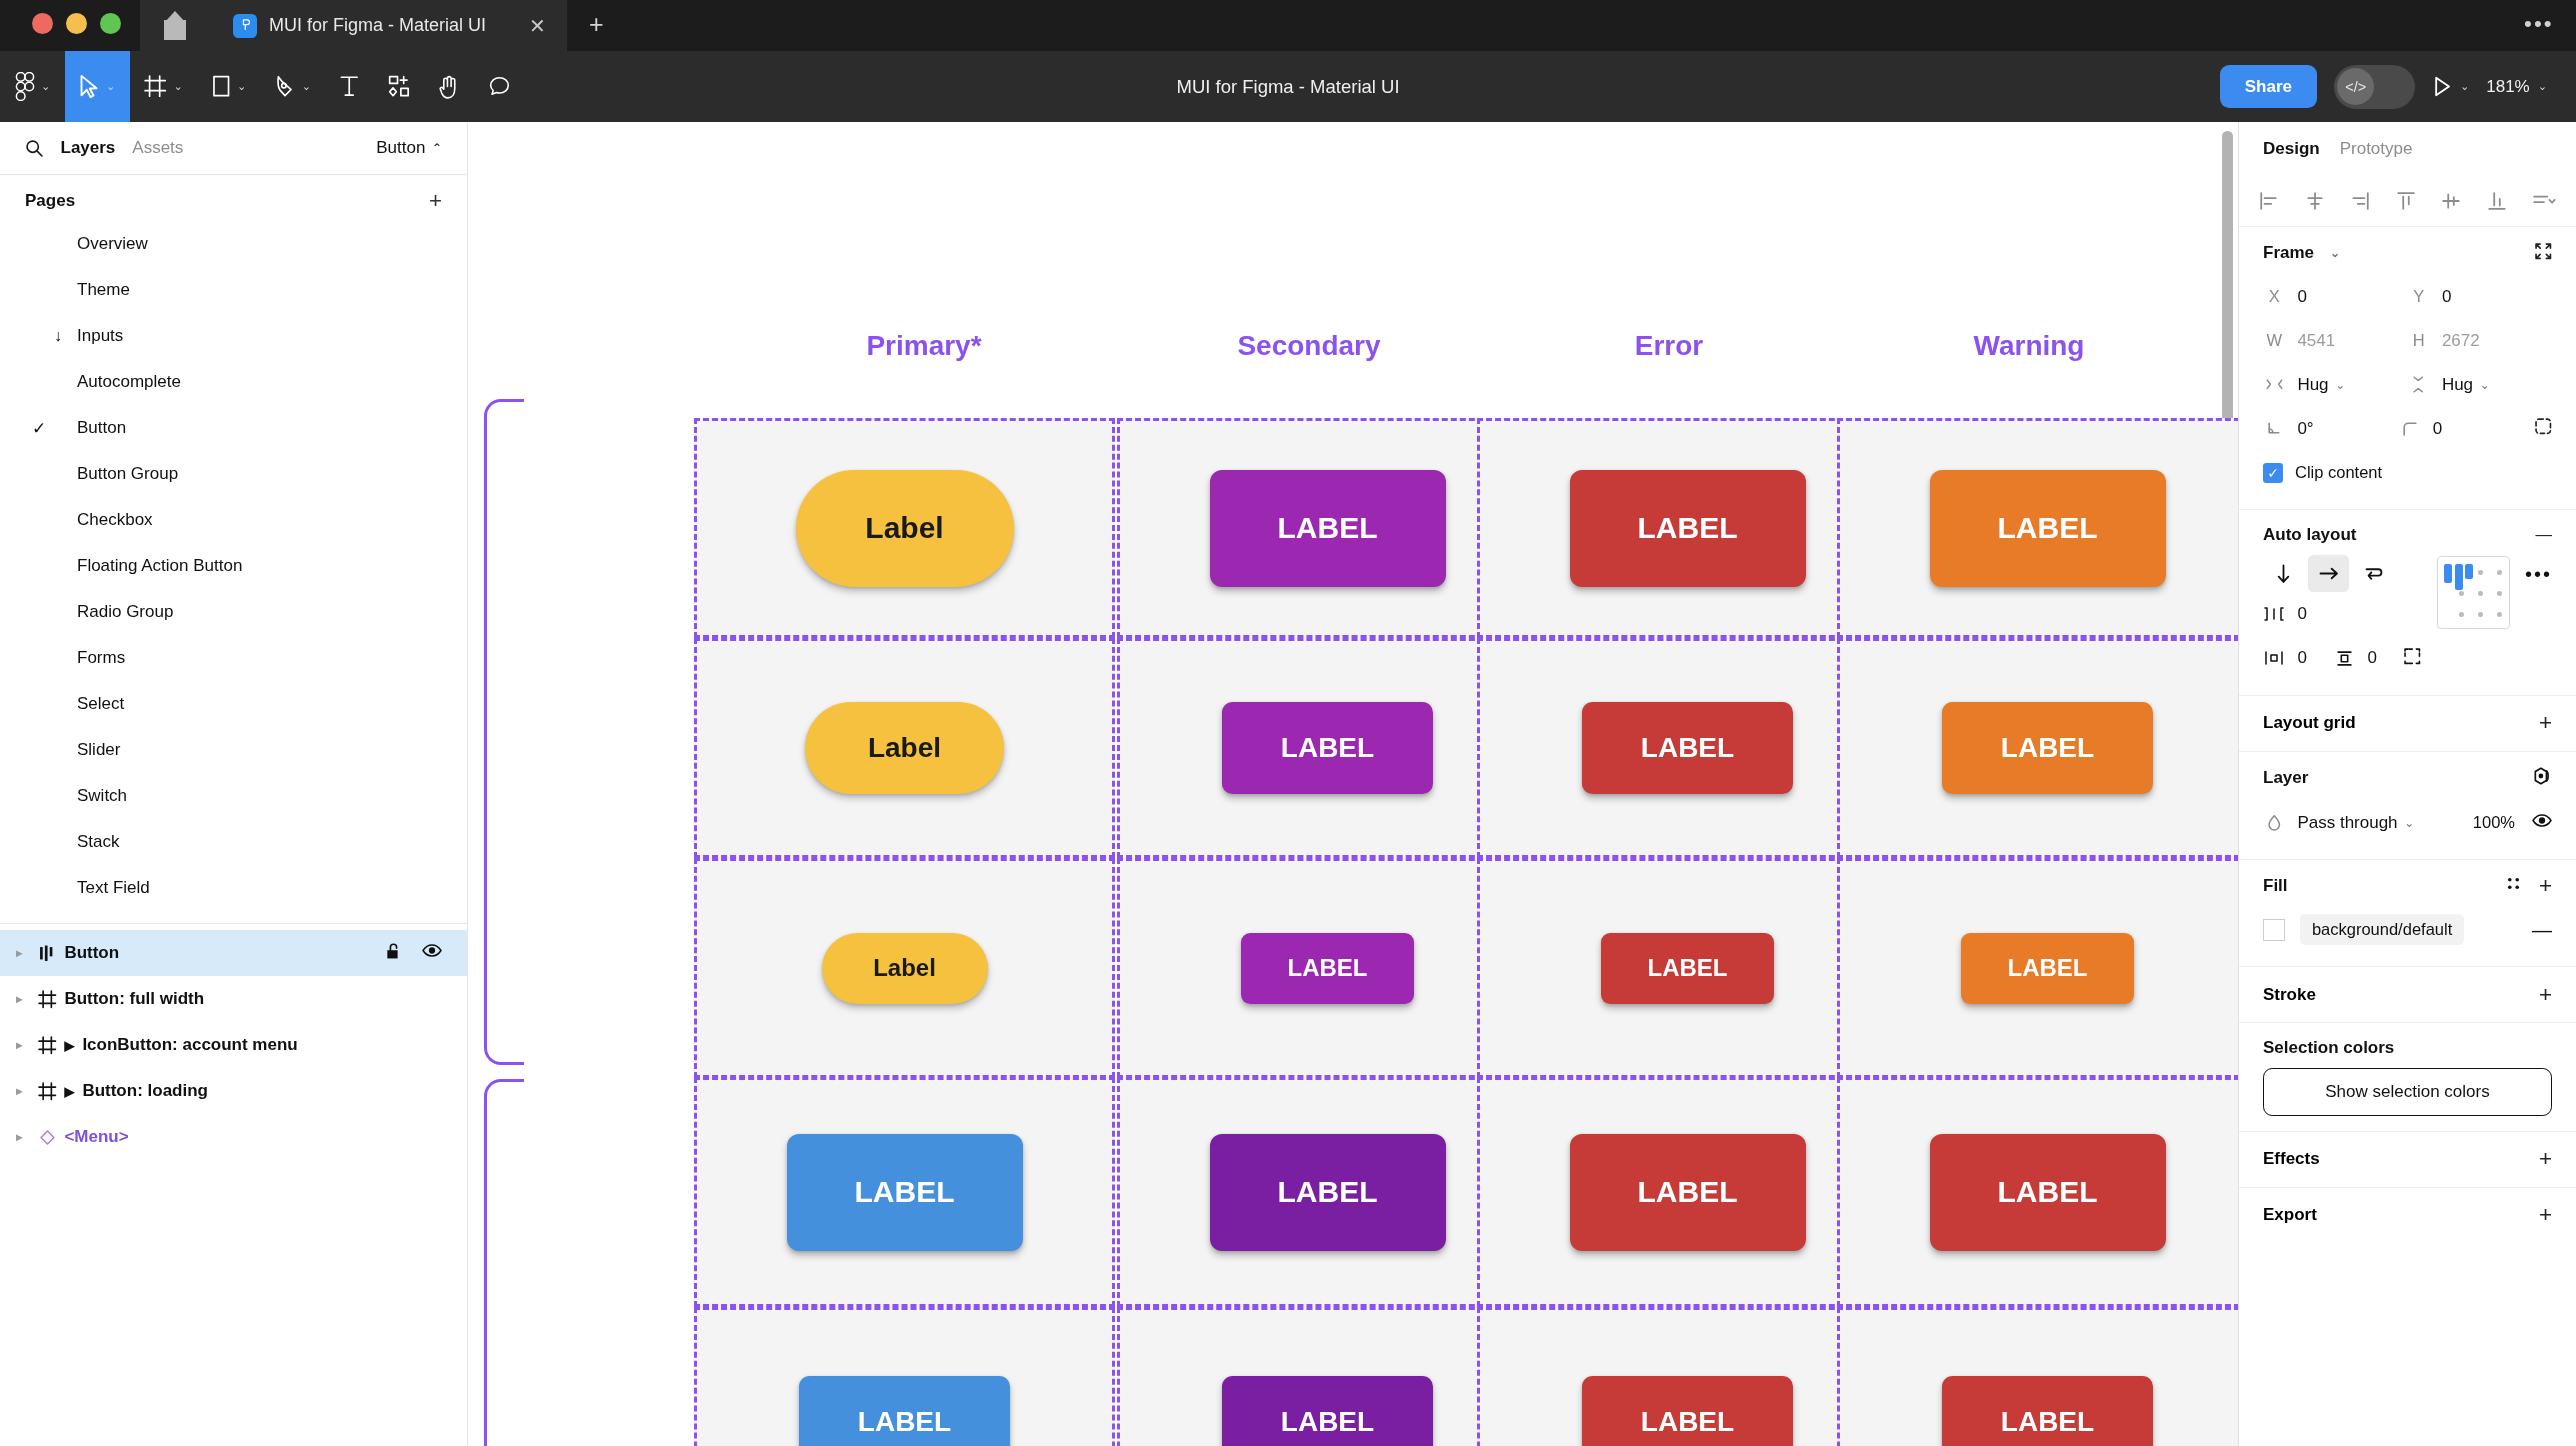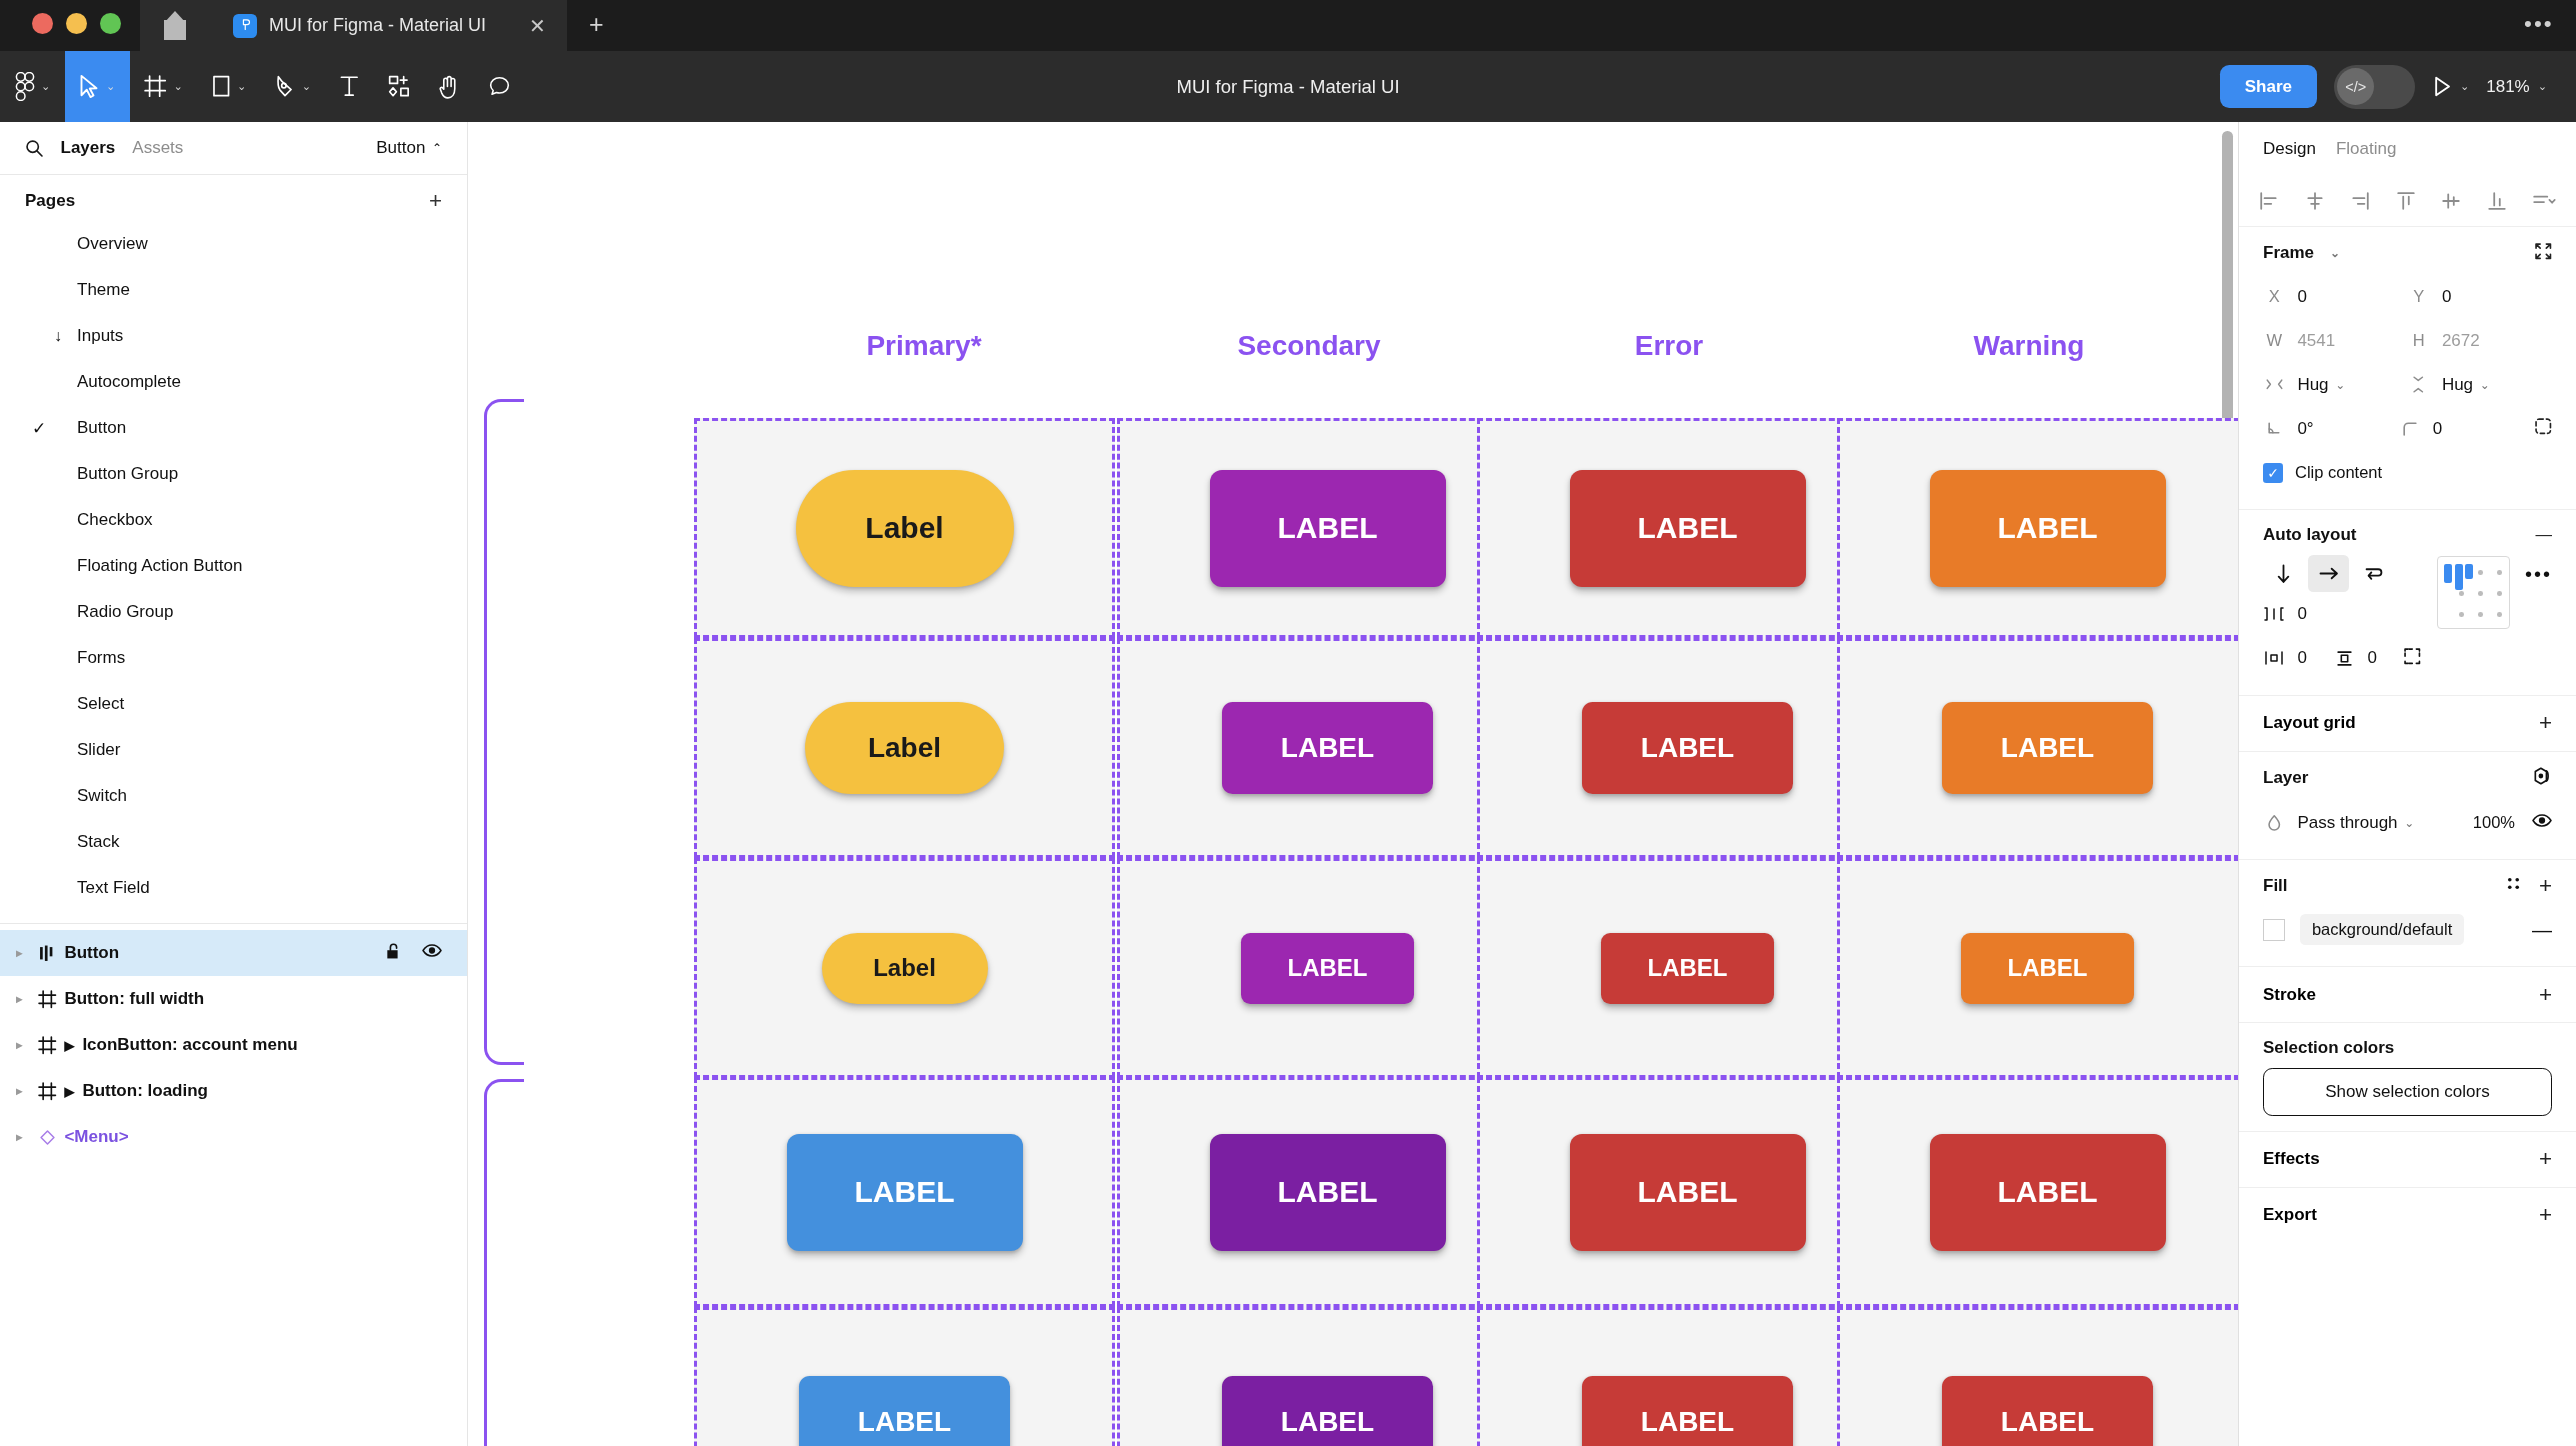--- a/index.html
+++ b/index.html
@@ -154,21 +154,21 @@
     background: #b3b3b3; border-radius: 5.3px;
   }
 
   
   .rightpanel {
     width: 338px; flex: 0 0 338px; background: #fff; border-left: 0.7px solid #e0e0e0;
     display: flex; flex-direction: column; font-size: 16.5px; color: #111; min-height:0;
   }
   .rp-tabs { height: 54px; flex:0 0 54px; display: flex; align-items: center; gap: 20px; padding: 0 24px; }
   .rp-tab { font-size: 17px; color: #8d8d8d; cursor: pointer; }
-  .rp-tab.active { color: #111; font-weight: normal; }
+  .rp-tab.active { color: #111; font-weight: bold; }
   .rp-align {
     height: 51px; display: flex; align-items: center; justify-content: space-between;
     padding: 0 20px; border-bottom: 0.7px solid #eee;
   }
   .rp-align .ai { cursor: pointer; display:flex; align-items:center; }
   .rp-sec { padding: 14.5px 24px 14.5px 24px; border-bottom: 0.7px solid #eee; }
   .rp-sec.noborder { border-bottom: none; }
   .rp-sec-hdr { display: flex; align-items: center; margin-bottom: 10.6px; }
   .rp-sec-hdr .title { font-weight: bold; font-size: 17px; color: #111; display: flex; align-items: center; gap: 16px; }
   .rp-sec-hdr .title.muted { color: #000000; font-weight: bold; }
@@ -528,21 +528,21 @@
           </div>
           <div class="grid-cell" style="left: 1369px; top: 1185px; width: 421px; height: 230px;">
             <div class="mbtn" style="background: rgb(198, 59, 55); color: rgb(255, 255, 255); width: 211px; height: 92px; border-radius: 10.6px; font-size: 28px;">LABEL</div>
           </div>
         </div>
     </div>
 
     <div class="rightpanel">
       <div class="rp-tabs">
         <span class="rp-tab active">Design</span>
-        <span class="rp-tab">Floating</span>
+        <span class="rp-tab">Prototype</span>
       </div>
 
       <div class="rp-align">
         <span class="ai">
           <svg width="20" height="20" viewBox="0 0 18 18" fill="none" stroke="#8c8c8c" stroke-width="1.6">
               <path d="M2 2v14M5 6.5h10M5 11.5h6"></path>
             </svg>
         </span>
         <span class="ai">
           <svg width="20" height="20" viewBox="0 0 18 18" fill="none" stroke="#8c8c8c" stroke-width="1.6">

